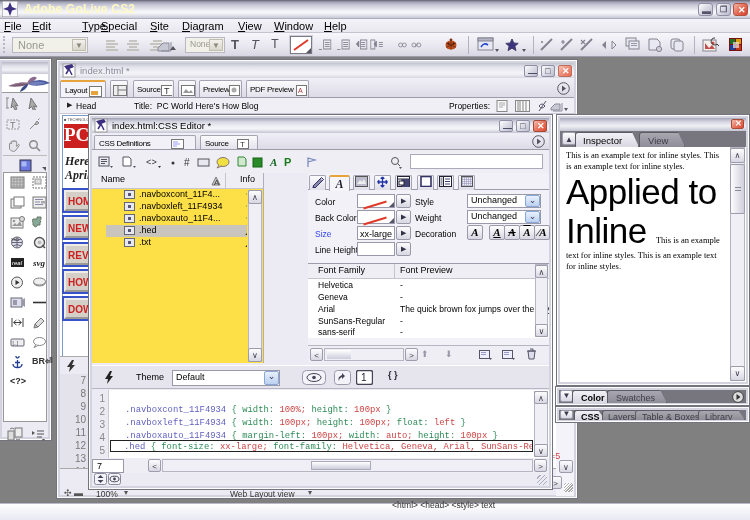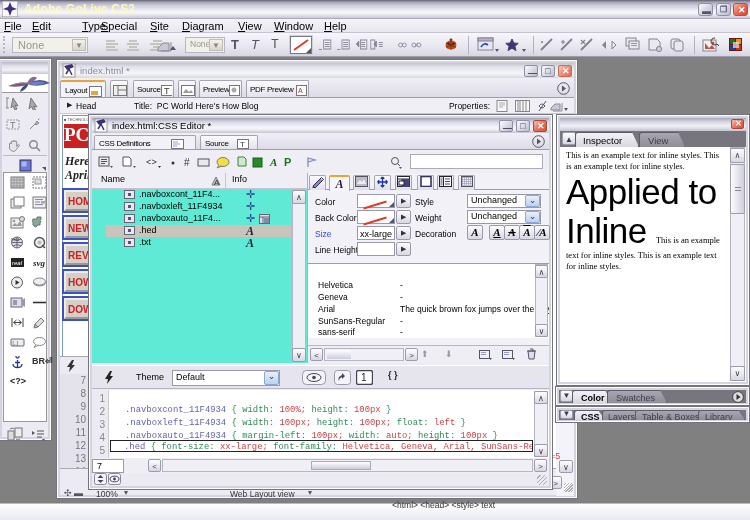--- a/index.html
+++ b/index.html
@@ -643,29 +643,29 @@
         </g>
     </svg>
     <svg style="position:absolute; right:146px; top:6px;" width="13" height="13">
         <circle cx="5" cy="5" r="3.5" fill="none" stroke="#555"></circle>
         <line x1="7.5" y1="7.5" x2="10" y2="10" stroke="#555"></line>
         <path d="M9 11 l3 0 -1.5 2 z" fill="#555"></path>
       </svg>
     <div style="position:absolute; right:6px; top:4px; width:133px; height:15px; background:#fff; border:1px solid #aab;"></div>
   </div>
 
-  <div style="position:absolute; left:3px; top:58px; width:216px; height:190px; background:#5eead4; border-right:1px solid #b0afbc;">
+  <div style="position:absolute; left:3px; top:58px; width:172px; height:190px; background:#fde047; border-right:1px solid #b0afbc;">
     <div style="position:absolute; left:0; top:0; right:0; height:16px; background:#efeef5; border-bottom:1px solid #c5c4cf;">
       <span style="position:absolute; left:9px; top:1px;">Name</span>
       <svg style="position:absolute; left:118px; top:2px;" width="13" height="12">
           <path d="M2 10 L6 2 l4 8 z" fill="#ccc" stroke="#777"></path>
           <text x="4" y="10" font-size="8" fill="#333">A</text>
         </svg>
       <span style="position:absolute; left:133px; top:0; height:16px; border-left:1px solid #c5c4cf;"></span>
-      <span style="position:absolute; left:140px; top:1px;text-align:right;">Info</span>
+      <span style="position:absolute; left:148px; top:1px;text-align:right;">Info</span>
     </div>
     <div class="cssrow" style="top:16px;">
         <span class="ri"></span>
         <span class="rn">.navboxcont_11F4...</span>
         <span class="rx">✛</span>
       </div>
     <div class="cssrow" style="top:28px;">
         <span class="ri"></span>
         <span class="rn">.navboxleft_11F4934</span>
         <span class="rx">✛</span>
@@ -759,20 +759,25 @@
     <div class="decbtn" style="left:159px; top:52px;"><span style="font-style:italic; font-family:'Liberation Serif',serif; font-weight:bold;">A</span></div>
     <div class="decbtn" style="left:181px; top:52px;"><span style="font-style:italic; font-family:'Liberation Serif',serif; font-weight:bold; text-decoration:underline;">A</span></div>
     <div class="decbtn" style="left:196px; top:52px;"><span style="font-style:italic; font-family:'Liberation Serif',serif; font-weight:bold; text-decoration:line-through;">A</span></div>
     <div class="decbtn" style="left:211px; top:52px;"><span style="font-style:italic; font-family:'Liberation Serif',serif; font-weight:bold; text-decoration:overline;">A</span></div>
     <div class="decbtn" style="left:226px; top:52px;"><span style="font-style:italic; font-family:'Liberation Serif',serif; font-weight:bold;">⁄A</span></div>
     <span class="flbl" style="left:7px; top:72px;">Line Height</span>
     <div style="position:absolute; left:49px; top:69px; width:38px; height:14px; background:#fff; border:1px solid #99a;"></div>
     <div class="pbtn" style="left:88px; top:69px;"></div>
 
     <div style="position:absolute; left:0px; top:90px; right:0px; height:75px; background:#fff; border-top:1px solid #9d9cab;">
+      <div style="position:absolute; left:0; top:0; right:0; height:15px; background:#efeef5; border-bottom:1px solid #c5c4cf;">
+        <span style="position:absolute; left:10px; top:1px;">Font Family</span>
+        <span style="position:absolute; left:86px; top:0; height:15px; border-left:1px solid #c5c4cf;"></span>
+        <span style="position:absolute; left:92px; top:1px;">Font Preview</span>
+      </div>
       <div class="frow" style="top:16px;">
           <span class="f1">Helvetica</span>
           <span class="f2">-</span>
         </div>
       <div class="frow" style="top:28px;">
           <span class="f1">Geneva</span>
           <span class="f2">-</span>
         </div>
       <div class="frow" style="top:40px;">
           <span class="f1">Arial</span>

